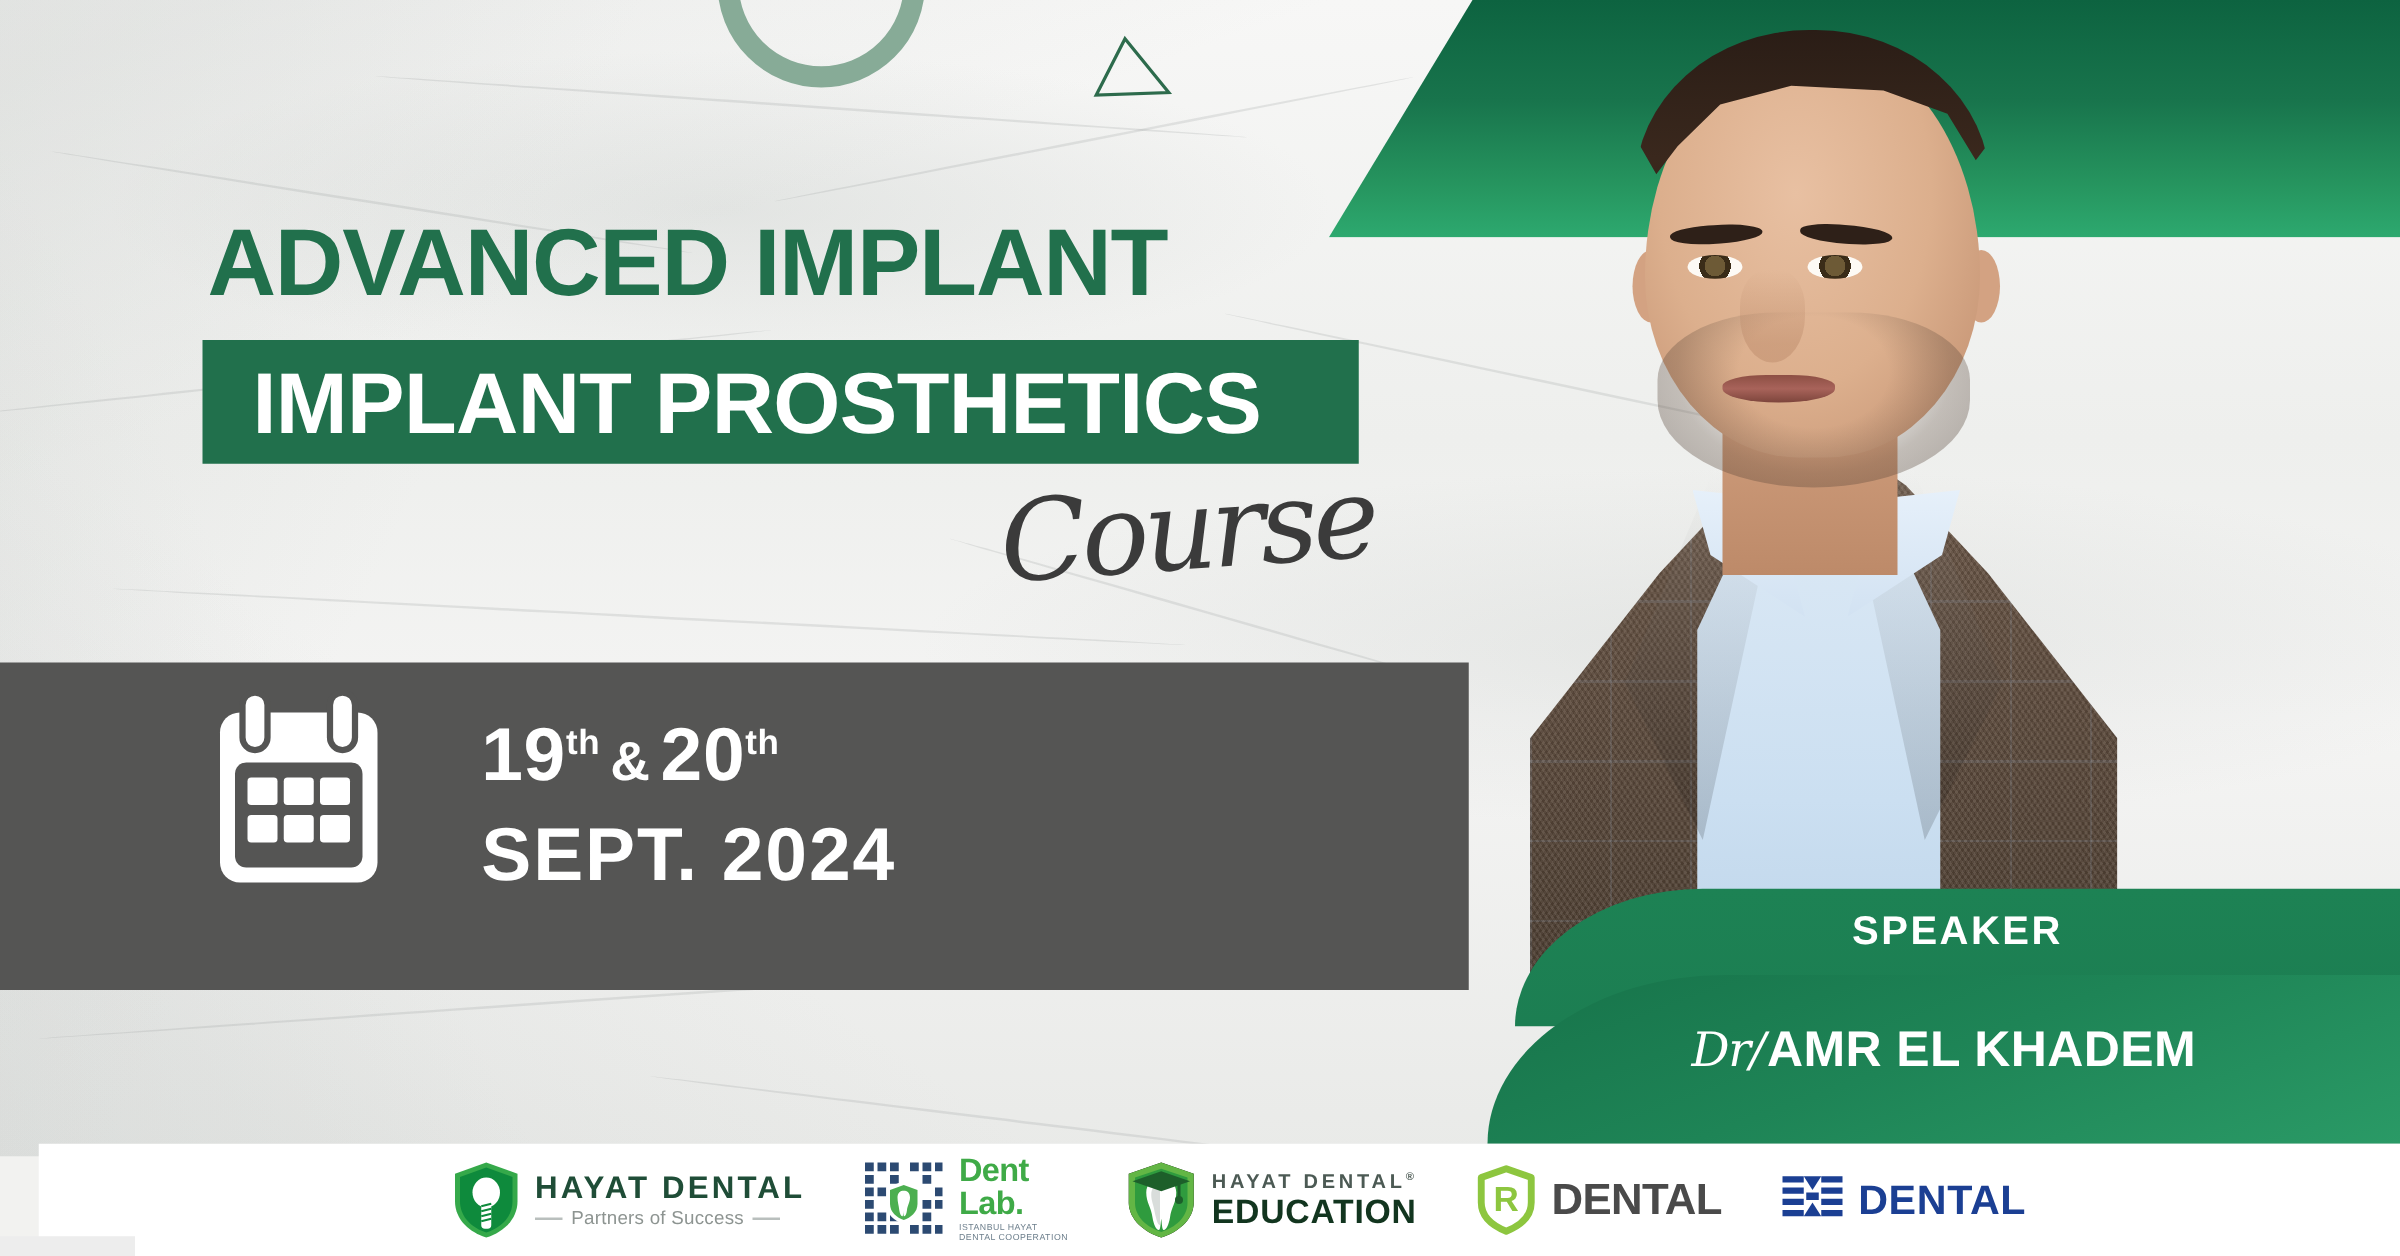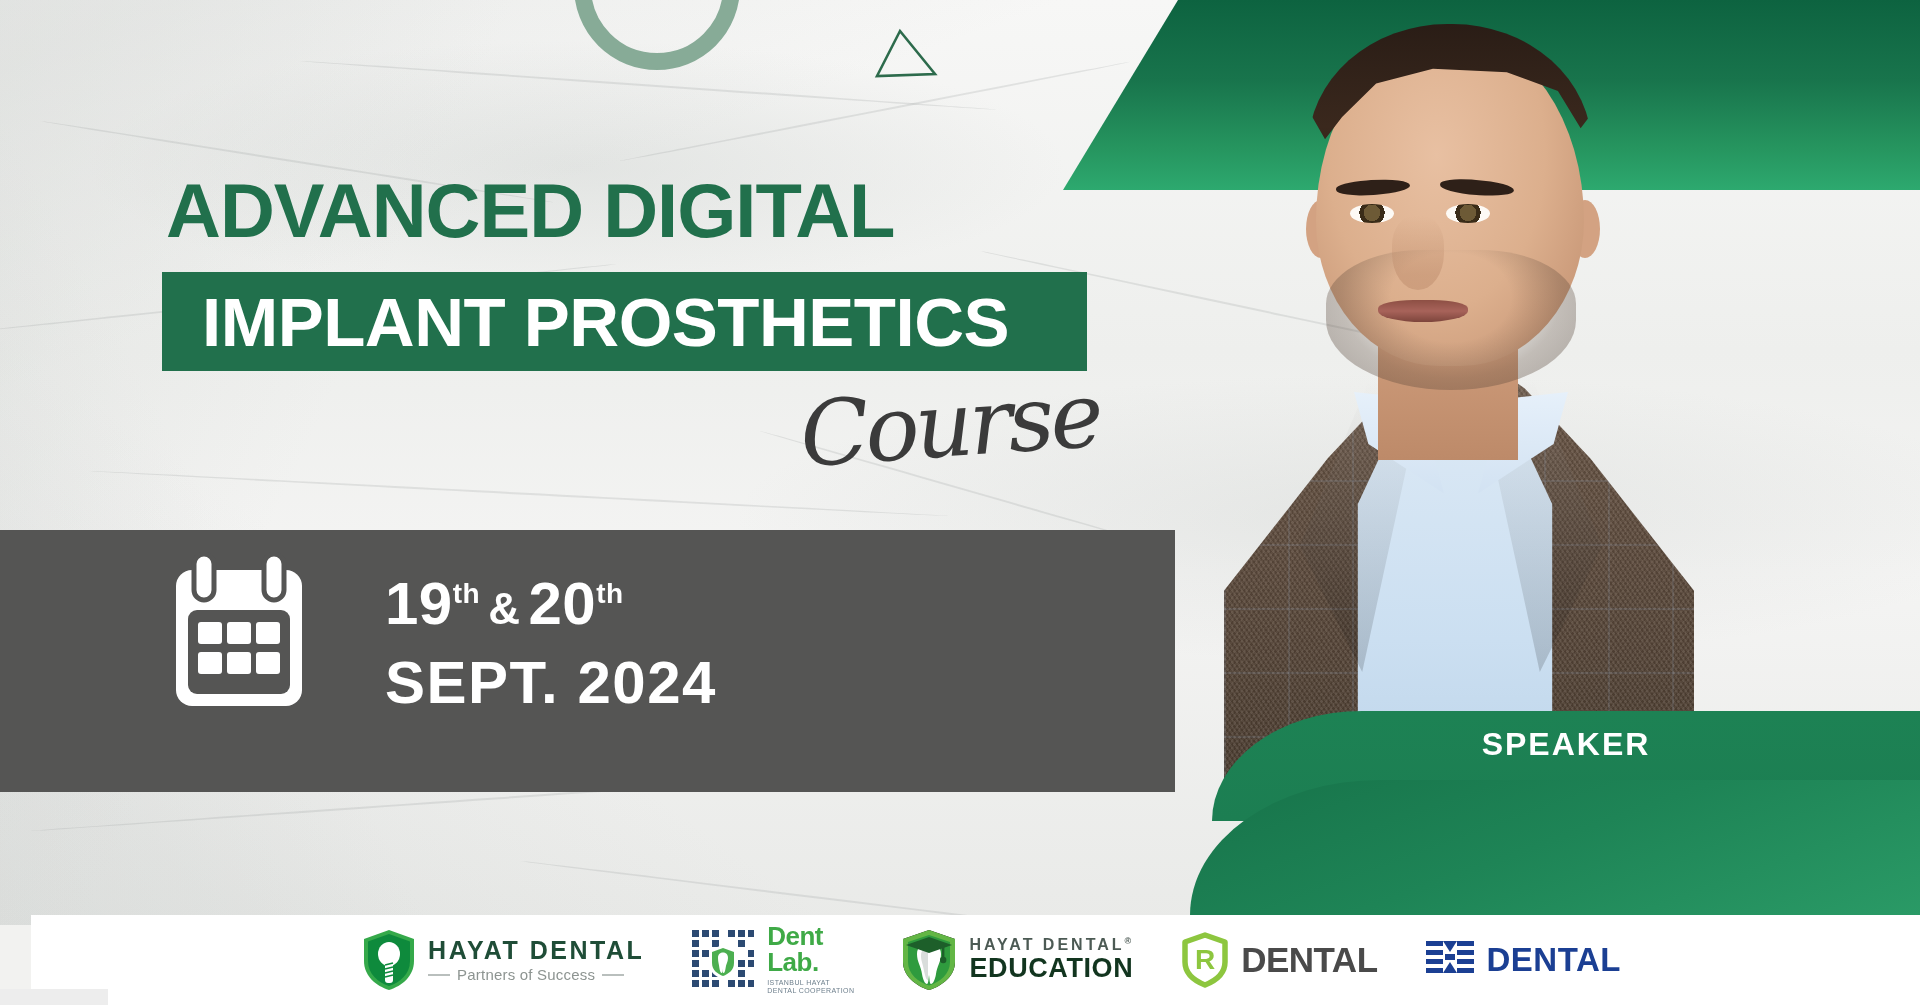--- a/index.html
+++ b/index.html
@@ -224,21 +224,21 @@
   </div>
 
   <div class="ring"></div>
 
   <svg class="tri" width="64" height="52" viewBox="0 0 64 52">
     <polygon points="26,3 61,46 3,48" fill="none" stroke="#2d6b4c" stroke-width="2.6"></polygon>
   </svg>
 
   <div class="greencorner"></div>
 
-  <div class="h1">ADVANCED DIGITAL</div>
+  <div class="h1">ADVANCED IMPLANT</div>
   <div class="h2band"></div>
   <div class="h2">IMPLANT PROSTHETICS</div>
   <div class="script-course">Course</div>
 
   <div class="portrait">
     <div class="p-jacket"></div>
     <div class="p-shirt"></div>
     <div class="p-lapel-l"></div>
     <div class="p-lapel-r"></div>
     <div class="p-collar-l"></div>
@@ -275,20 +275,21 @@
   <div class="datetext">
     <div class="dateline1">
       <span>19</span><sup>th</sup><span class="amp">&amp;</span><span>20</span><sup>th</sup>
     </div>
     <div class="dateline2">SEPT. 2024</div>
   </div>
 
   <div class="sp-upper"></div>
   <div class="sp-title">SPEAKER</div>
   <div class="sp-lower"></div>
+  <div class="sp-name"><span class="dr">Dr/</span><span>AMR EL KHADEM</span></div>
 
   <div class="logobar">
 
     <div class="logo">
       <svg width="56" height="64" viewBox="0 0 56 64">
         <path d="M28 2 L53 11 V33 C53 48 41 58 28 62 C15 58 3 48 3 33 V11 Z" fill="#35a94a"></path>
         <path d="M28 6 L49 13.5 V33 C49 46 39 54.5 28 58 C17 54.5 7 46 7 33 V13.5 Z" fill="#0e8a3c"></path>
         <ellipse cx="28" cy="26" rx="11" ry="12" fill="#ffffff"></ellipse>
         <rect x="24" y="33" width="8" height="22" rx="3" fill="#ffffff"></rect>
         <g stroke="#0e8a3c" stroke-width="1.6">

